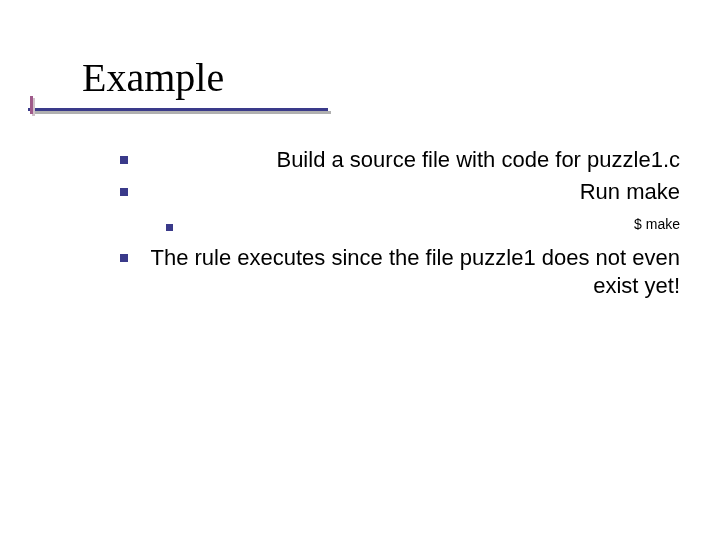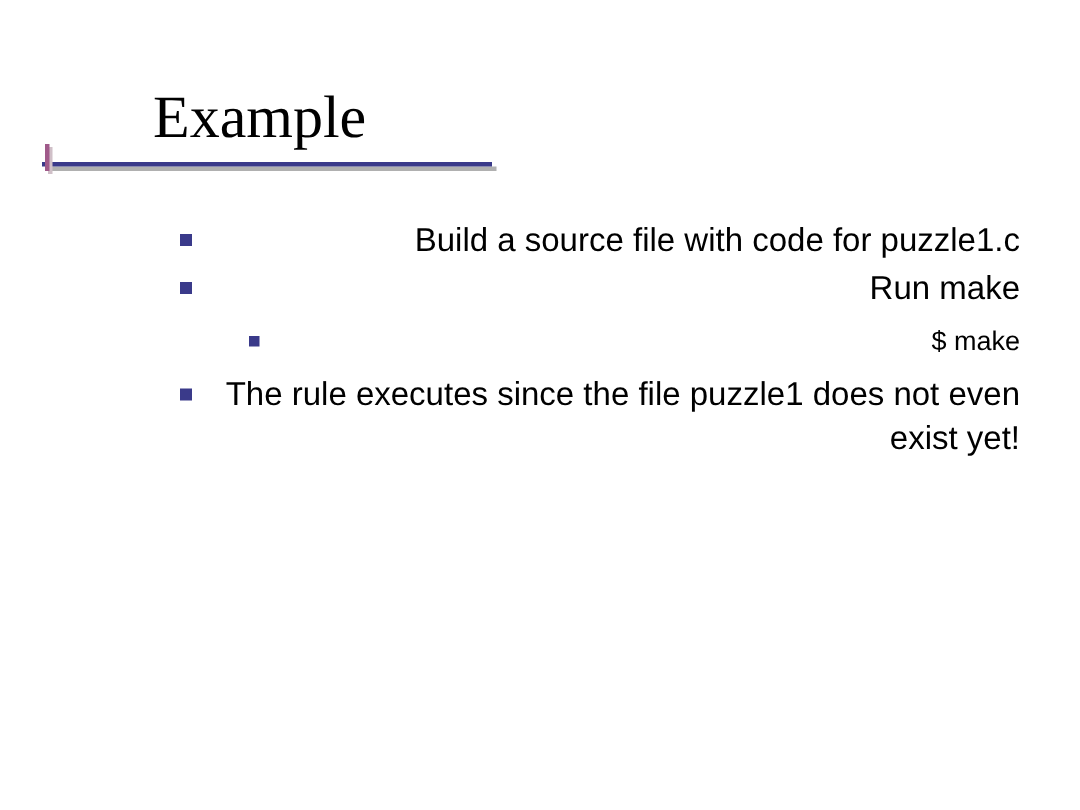--- a/index.html
+++ b/index.html
@@ -15,21 +15,20 @@
   .slide {
     position: relative;
     width: 720px;
     height: 540px;
     box-sizing: border-box;
   }
   .title-wrap {
     position: absolute;
     left: 82px;
     top: 54px;
-    margin-left: 20px;
   }
   .title-underline {
     position: absolute;
     left: 28px;
     top: 108px;
     width: 300px;
     height: 3px;
     background: #3a3a8a;
     box-shadow: 3px 3px 0 #b0b0b0;
   }
@@ -74,21 +73,21 @@
     left: 0;
     top: 10px;
     width: 8px;
     height: 8px;
     background: #3a3a8a;
   }
   ul.lvl2 {
     list-style: none;
     margin: 10px 0 10px 16px;
     padding: 0;
-    font-size: 18px;
+    font-size: 14px;
   }
   ul.lvl2 > li {
     position: relative;
     padding-left: 26px;
     margin: 0 0 3px 0;
   }
   ul.lvl2 > li::before {
     content: "";
     position: absolute;
     left: 0;

